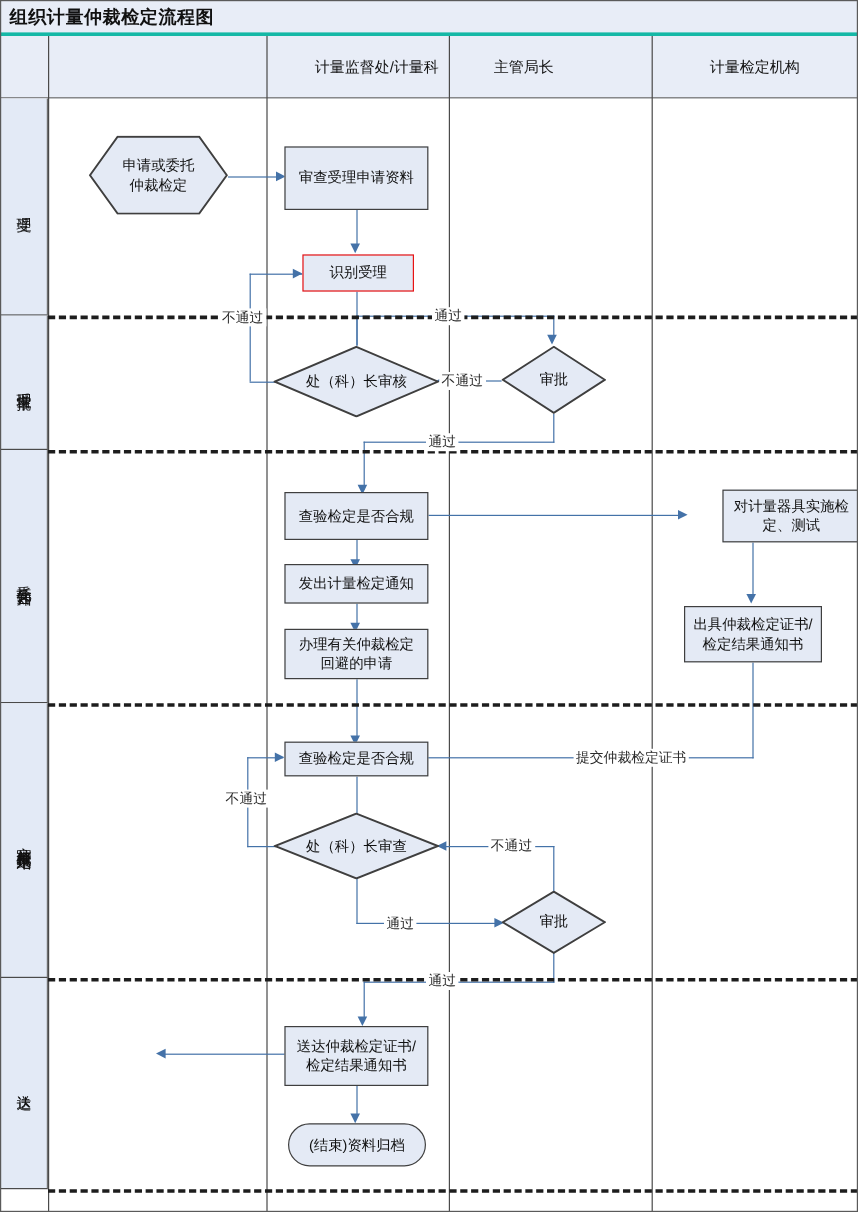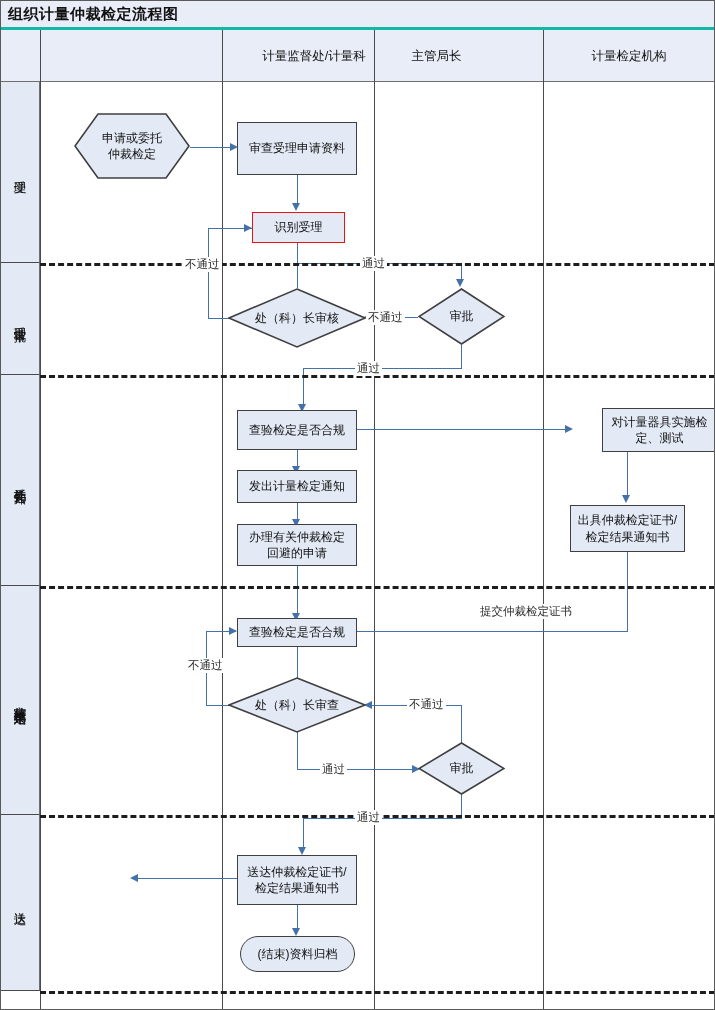--- a/index.html
+++ b/index.html
@@ -367,21 +367,21 @@
   </div>
 
   <div class="node rounded" style="left:240px;top:936px;width:115px;height:36px;">
     <div class="node-txt">(结束)资料归档</div>
   </div>
 
   <div class="edge-label" style="left:183px;top:257px;">不通过</div>
   <div class="edge-label" style="left:360px;top:256px;">通过</div>
   <div class="edge-label" style="left:366px;top:310px;">不通过</div>
   <div class="edge-label" style="left:355px;top:361px;">通过</div>
-  <div class="edge-label" style="left:478px;top:604px;">提交仲裁检定证书</div>
+  <div class="edge-label" style="left:478px;top:624px;">提交仲裁检定证书</div>
   <div class="edge-label" style="left:186px;top:658px;">不通过</div>
   <div class="edge-label" style="left:407px;top:697px;">不通过</div>
   <div class="edge-label" style="left:320px;top:762px;">通过</div>
   <div class="edge-label" style="left:355px;top:810px;">通过</div>
 
   <div class="lane-divider" style="top:263px;"></div>
   <div class="lane-divider" style="top:375px;"></div>
   <div class="lane-divider" style="top:586px;"></div>
   <div class="lane-divider" style="top:815px;"></div>
   <div class="lane-divider" style="top:991px;"></div>

